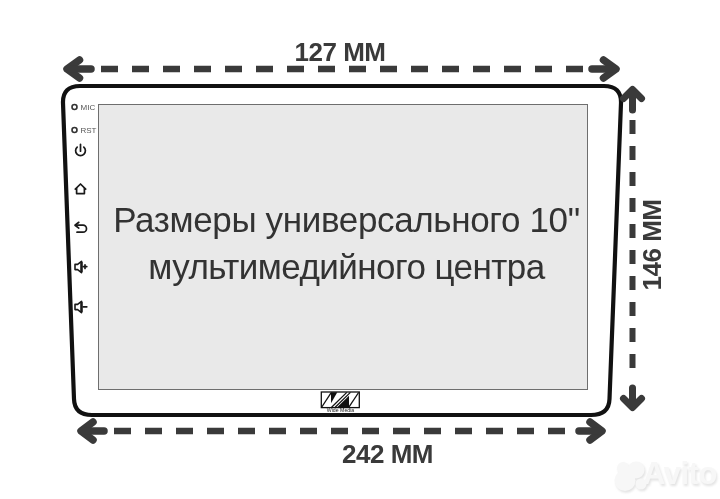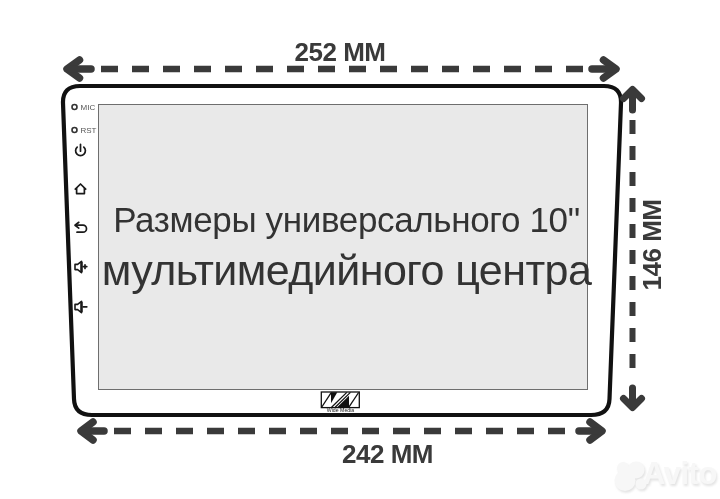--- a/index.html
+++ b/index.html
@@ -4,21 +4,21 @@
 <style>
   html,body{margin:0;padding:0;}
   body{width:720px;height:499px;background:#ffffff;overflow:hidden;position:relative;
        font-family:"Liberation Sans", sans-serif;}
   .abs{position:absolute;}
   .dim{font-weight:bold;color:#3a3a3a;font-size:26px;letter-spacing:0px;}
 </style>
 </head>
 <body>
 
-<div class="abs dim" style="left:0;top:39px;width:680px;text-align:center;line-height:1;letter-spacing:-0.5px;">252 ММ</div>
+<div class="abs dim" style="left:0;top:39px;width:680px;text-align:center;line-height:1;letter-spacing:-0.5px;">127 ММ</div>
 
 <svg class="abs" style="left:0;top:0;" width="720" height="499" viewBox="0 0 720 499">
   <g stroke="#3a3a3a" fill="none">
     <path d="M79.5 60 L67 69 L79.5 78" stroke-width="7.5" stroke-linecap="round" stroke-linejoin="round"></path>
     <line x1="70" y1="69" x2="91" y2="69" stroke-width="7.5" stroke-linecap="round"></line>
     <line x1="101" y1="69" x2="583" y2="69" stroke-width="6.5" stroke-dasharray="17 14"></line>
     <path d="M603.5 60 L616 69 L603.5 78" stroke-width="7.5" stroke-linecap="round" stroke-linejoin="round"></path>
     <line x1="613" y1="69" x2="592" y2="69" stroke-width="7.5" stroke-linecap="round"></line>
   </g>
 </svg>
@@ -72,21 +72,21 @@
   <line x1="81.5" y1="301.8" x2="81.5" y2="312.2" stroke="#1a1a1a" stroke-width="2.4"></line>
   <g stroke="#1a1a1a" stroke-width="1.7" stroke-linecap="round">
     <line x1="83.2" y1="306.8" x2="86.8" y2="306.8"></line>
   </g>
 </svg>
 
 <div class="abs" style="left:98px;top:104px;width:490px;height:286px;background:#e9e9e9;border:1.6px solid #6e6e6e;box-sizing:border-box;"></div>
 
 <div class="abs" style="left:0;top:202px;width:693px;text-align:center;font-size:35px;color:#333;line-height:1;white-space:nowrap;letter-spacing:-0.35px;">Размеры универсального 10"</div>
 
-<div class="abs" style="left:0;top:249px;width:693px;text-align:center;font-size:43px;color:#333;line-height:1;white-space:nowrap;letter-spacing:-0.55px;">мультимедийного центра</div>
+<div class="abs" style="left:0;top:249px;width:693px;text-align:center;font-size:35px;color:#333;line-height:1;white-space:nowrap;letter-spacing:-0.55px;">мультимедийного центра</div>
 
 <svg class="abs" style="left:0;top:0;" width="720" height="499" viewBox="0 0 720 499">
   <g stroke="#111" stroke-width="1.3" fill="none">
     <rect x="321.3" y="392" width="38" height="15.6"></rect>
     <line x1="321.8" y1="407" x2="331.2" y2="392.6"></line>
     <line x1="331.6" y1="407.2" x2="346.8" y2="392.4"></line>
     <line x1="335.2" y1="407.2" x2="350.4" y2="392.4"></line>
     <line x1="348.9" y1="407.2" x2="358.6" y2="392.5"></line>
   </g>
   <path d="M331 392.3 L337.3 392.3 L331 403.2 Z" fill="#111"></path>

